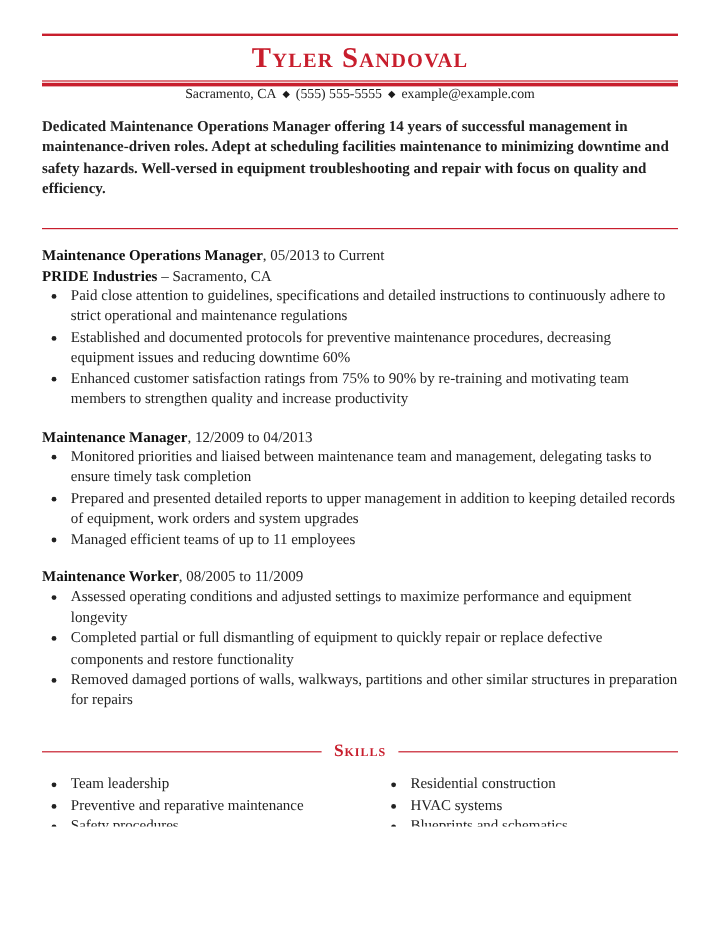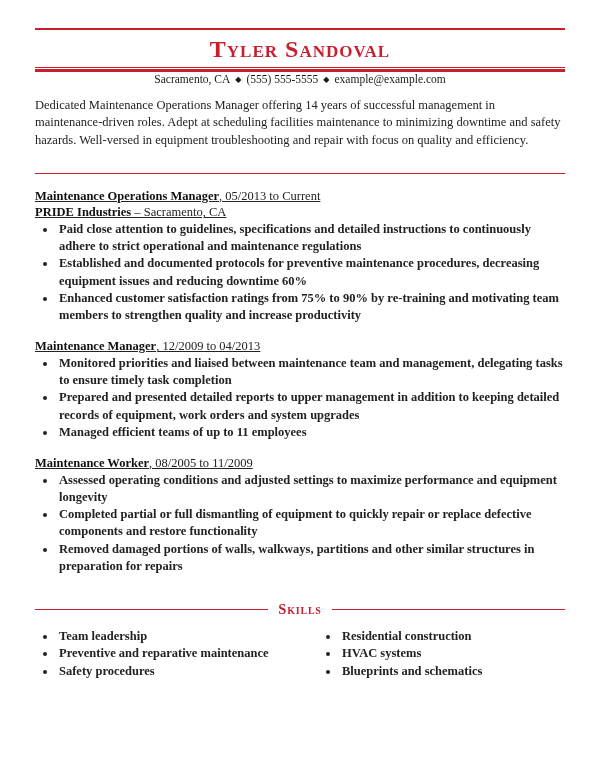--- a/index.html
+++ b/index.html
@@ -42,25 +42,25 @@
   .section-header .rule { flex: 1; border-top: 1.8px solid var(--accent); }
   .section-header .label {
     color: var(--accent);
     font-variant: small-caps;
     font-weight: bold;
     font-size: 14.5px;
     letter-spacing: 0.8px;
     padding: 0 10px;
     white-space: nowrap;
   }
-  .summary-text { margin-top: 9px; }
+  .summary-text { margin-top: 9px; font-weight: bold; }
   .job { margin-top: 14px; }
-  .job-title-line, .job-company-line { line-height: 1.32; text-decoration: underline; }
+  .job-title-line, .job-company-line { line-height: 1.32; }
   .bold { font-weight: bold; color: #111111; }
-  ul { margin: 0; padding-left: 22px; list-style: disc outside; font-weight: bold; }
+  ul { margin: 0; padding-left: 22px; list-style: disc outside; }
   li { padding-left: 2px; }
   .skills-grid {
     display: grid;
     grid-template-columns: 1fr 1fr;
     margin-top: 9px;
   }
   .skills-grid .col-right ul { margin-left: 18px; }
 </style>
 </head>
 <body>

